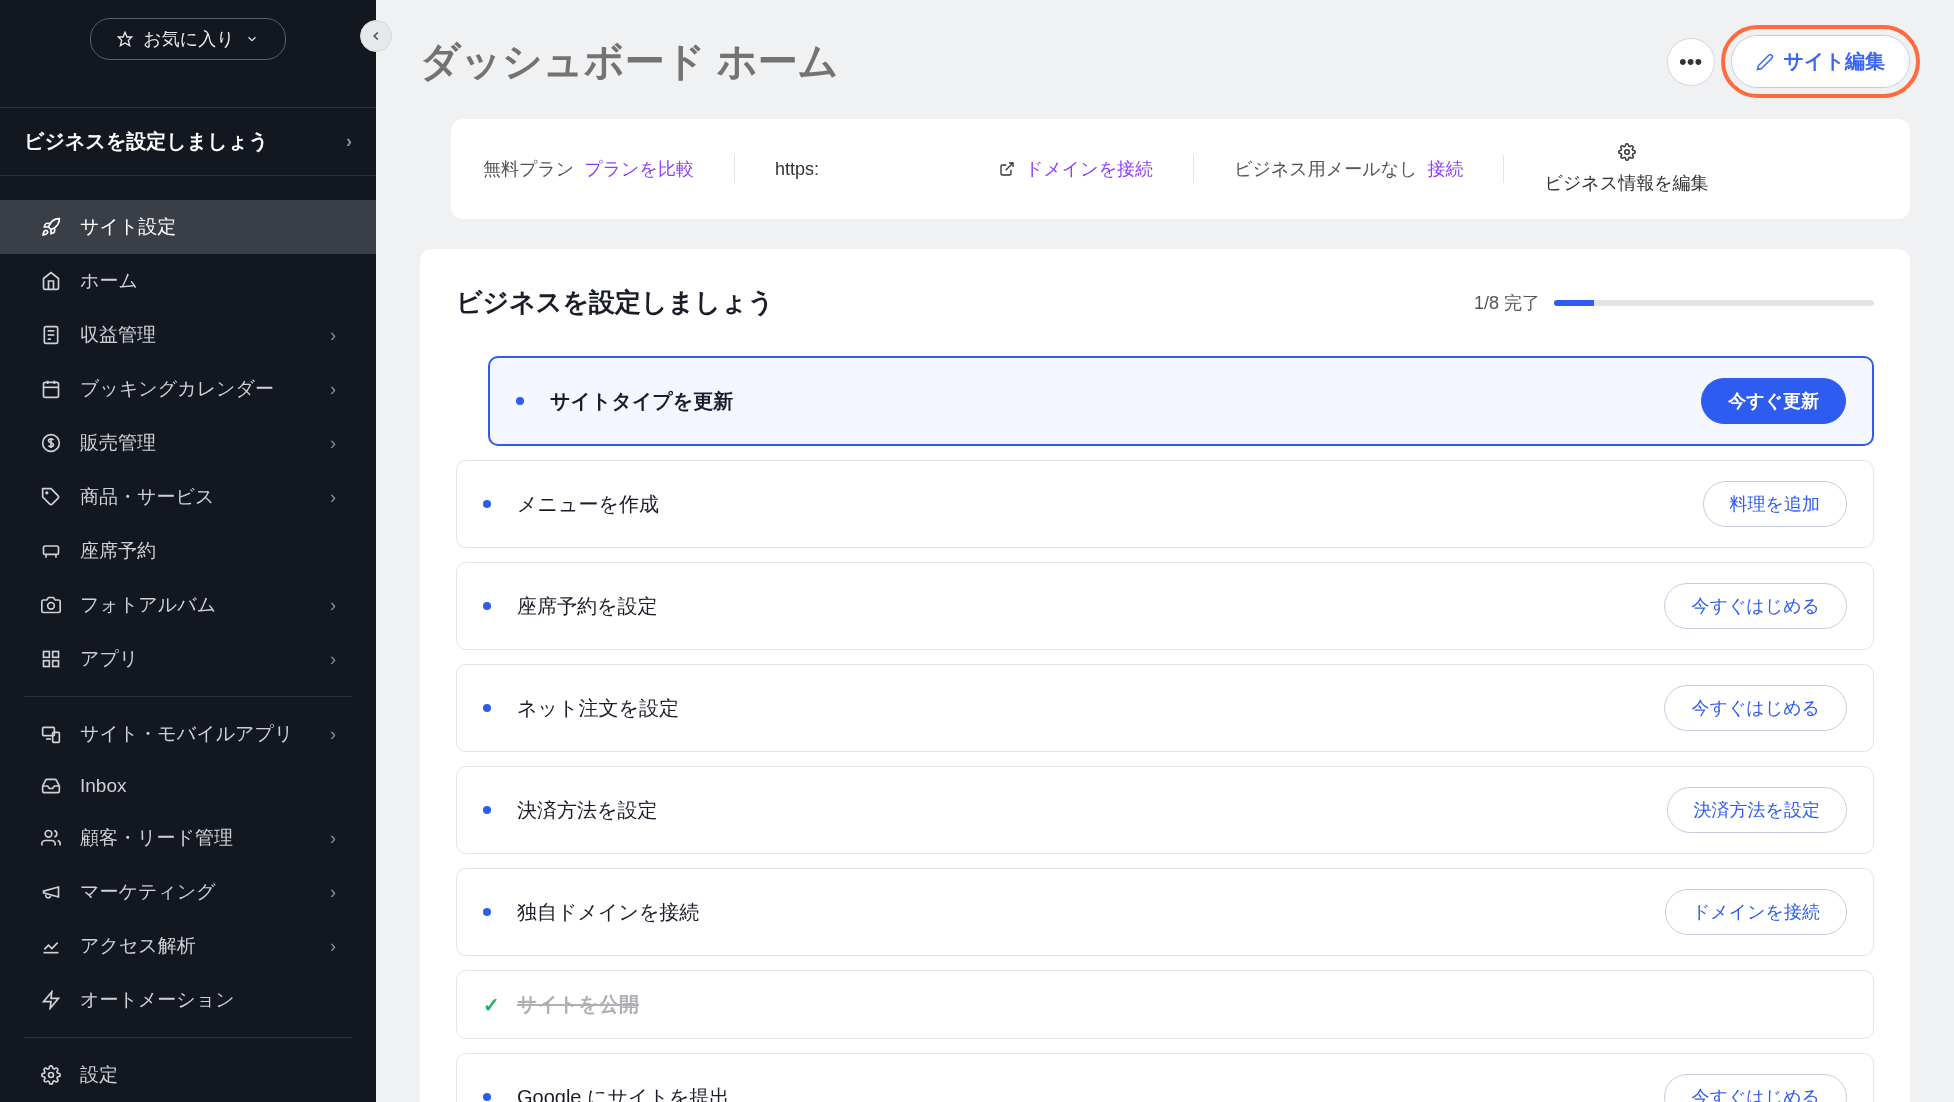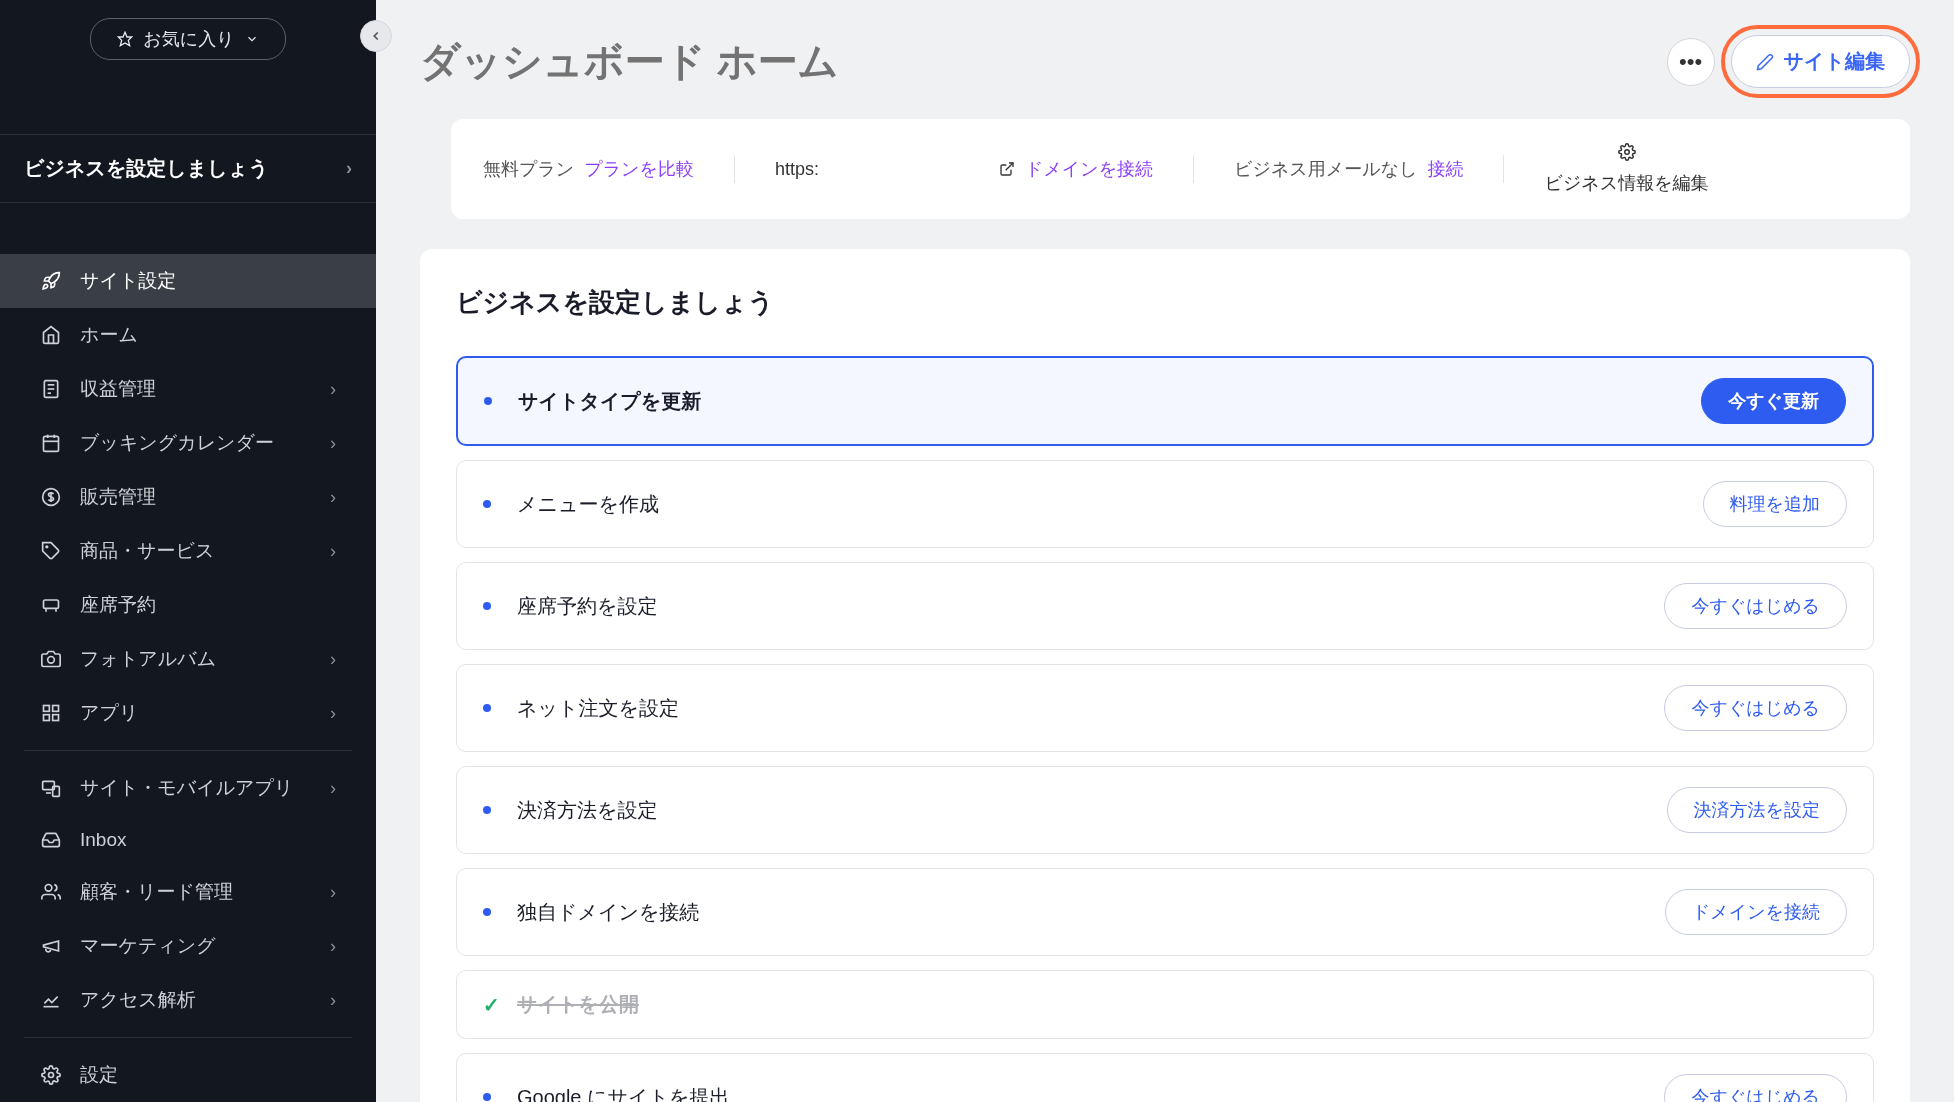--- a/index.html
+++ b/index.html
@@ -154,20 +154,21 @@
   border: 1px solid #e3e4e8;
   border-radius: 10px;
   padding: 20px 26px;
   display: flex;
   align-items: center;
   gap: 26px;
 }
 .task-item.highlighted {
   border: 2px solid #2e5bf0;
   background: #f4f7ff;
+  margin-left: 32px;
 }
 .task-bullet {
   width: 8px; height: 8px; border-radius: 50%;
   background: #2e5bf0;
   flex-shrink: 0;
 }
 .task-check { color: #1fb26a; font-size: 20px; font-weight: 700; flex-shrink: 0; width: 8px; text-align: center; }
 .task-label { font-size: 20px; color: #1a1d29; flex: 1; font-weight: 500; }
 .task-label.done { color: #aeb0b6; text-decoration: line-through; font-weight: 700; }
 .task-item.highlighted .task-label { font-weight: 700; }
@@ -377,20 +378,29 @@
           <span class="sidebar-icon">
             <svg width="20" height="20" viewBox="0 0 24 24" fill="none" stroke="currentColor" stroke-width="2">
               <line x1="3" y1="20" x2="21" y2="20"></line>
               <polyline points="4 16 9 11 13 15 20 8"></polyline>
             </svg>
           </span>
           <span>アクセス解析</span>
           <span class="spacer"></span>
           <span class="chevron">›</span>
         </div>
+        <div class="sidebar-item">
+          <span class="sidebar-icon">
+            <svg width="20" height="20" viewBox="0 0 24 24" fill="none" stroke="currentColor" stroke-width="2">
+              <polygon points="13 2 3 14 12 14 11 22 21 10 12 10 13 2"></polygon>
+            </svg>
+          </span>
+          <span>オートメーション</span>
+          <span class="spacer"></span>
+        </div>
         <div class="sidebar-divider"></div>
         <div class="sidebar-item">
           <span class="sidebar-icon">
             <svg width="20" height="20" viewBox="0 0 24 24" fill="none" stroke="currentColor" stroke-width="2">
               <circle cx="12" cy="12" r="3"></circle>
               <path d="M19.4 15a1.65 1.65 0 0 0 .33 1.82l.06.06a2 2 0 1 1-2.83 2.83l-.06-.06a1.65 1.65 0 0 0-1.82-.33 1.65 1.65 0 0 0-1 1.51V21a2 2 0 0 1-4 0v-.09a1.65 1.65 0 0 0-1-1.51 1.65 1.65 0 0 0-1.82.33l-.06.06a2 2 0 1 1-2.83-2.83l.06-.06a1.65 1.65 0 0 0 .33-1.82 1.65 1.65 0 0 0-1.51-1H3a2 2 0 0 1 0-4h.09a1.65 1.65 0 0 0 1.51-1 1.65 1.65 0 0 0-.33-1.82l-.06-.06a2 2 0 1 1 2.83-2.83l.06.06a1.65 1.65 0 0 0 1.82.33h0a1.65 1.65 0 0 0 1-1.51V3a2 2 0 0 1 4 0v.09a1.65 1.65 0 0 0 1 1.51h0a1.65 1.65 0 0 0 1.82-.33l.06-.06a2 2 0 1 1 2.83 2.83l-.06.06a1.65 1.65 0 0 0-.33 1.82v0a1.65 1.65 0 0 0 1.51 1H21a2 2 0 0 1 0 4h-.09a1.65 1.65 0 0 0-1.51 1z"></path>
             </svg>
           </span>
           <span>設定</span>
           <span class="spacer"></span>
@@ -441,20 +451,26 @@
             <circle cx="12" cy="12" r="3"></circle>
             <path d="M19.4 15a1.65 1.65 0 0 0 .33 1.82l.06.06a2 2 0 1 1-2.83 2.83l-.06-.06a1.65 1.65 0 0 0-1.82-.33 1.65 1.65 0 0 0-1 1.51V21a2 2 0 0 1-4 0v-.09a1.65 1.65 0 0 0-1-1.51 1.65 1.65 0 0 0-1.82.33l-.06.06a2 2 0 1 1-2.83-2.83l.06-.06a1.65 1.65 0 0 0 .33-1.82 1.65 1.65 0 0 0-1.51-1H3a2 2 0 0 1 0-4h.09a1.65 1.65 0 0 0 1.51-1 1.65 1.65 0 0 0-.33-1.82l-.06-.06a2 2 0 1 1 2.83-2.83l.06.06a1.65 1.65 0 0 0 1.82.33h0a1.65 1.65 0 0 0 1-1.51V3a2 2 0 0 1 4 0v.09a1.65 1.65 0 0 0 1 1.51h0a1.65 1.65 0 0 0 1.82-.33l.06-.06a2 2 0 1 1 2.83 2.83l-.06.06a1.65 1.65 0 0 0-.33 1.82v0a1.65 1.65 0 0 0 1.51 1H21a2 2 0 0 1 0 4h-.09a1.65 1.65 0 0 0-1.51 1z"></path>
           </svg>
         <span>ビジネス情報を編集</span>
       </div>
     </div>
 
     <div class="setup-card">
       <div class="setup-header">
         <h2 class="setup-title">ビジネスを設定しましょう</h2>
+        <div class="progress-wrap">
+          <span class="progress-text">1/8 完了</span>
+          <div class="progress-bar">
+            <div class="progress-fill"></div>
+          </div>
+        </div>
       </div>
       <div class="task-list" id="task-list">
           <div class="task-item highlighted">
             <span class="task-bullet"></span>
             <span class="task-label">サイトタイプを更新</span>
             <button class="task-btn primary">今すぐ更新</button>
           </div>
           <div class="task-item">
             <span class="task-bullet"></span>
             <span class="task-label">メニューを作成</span>

